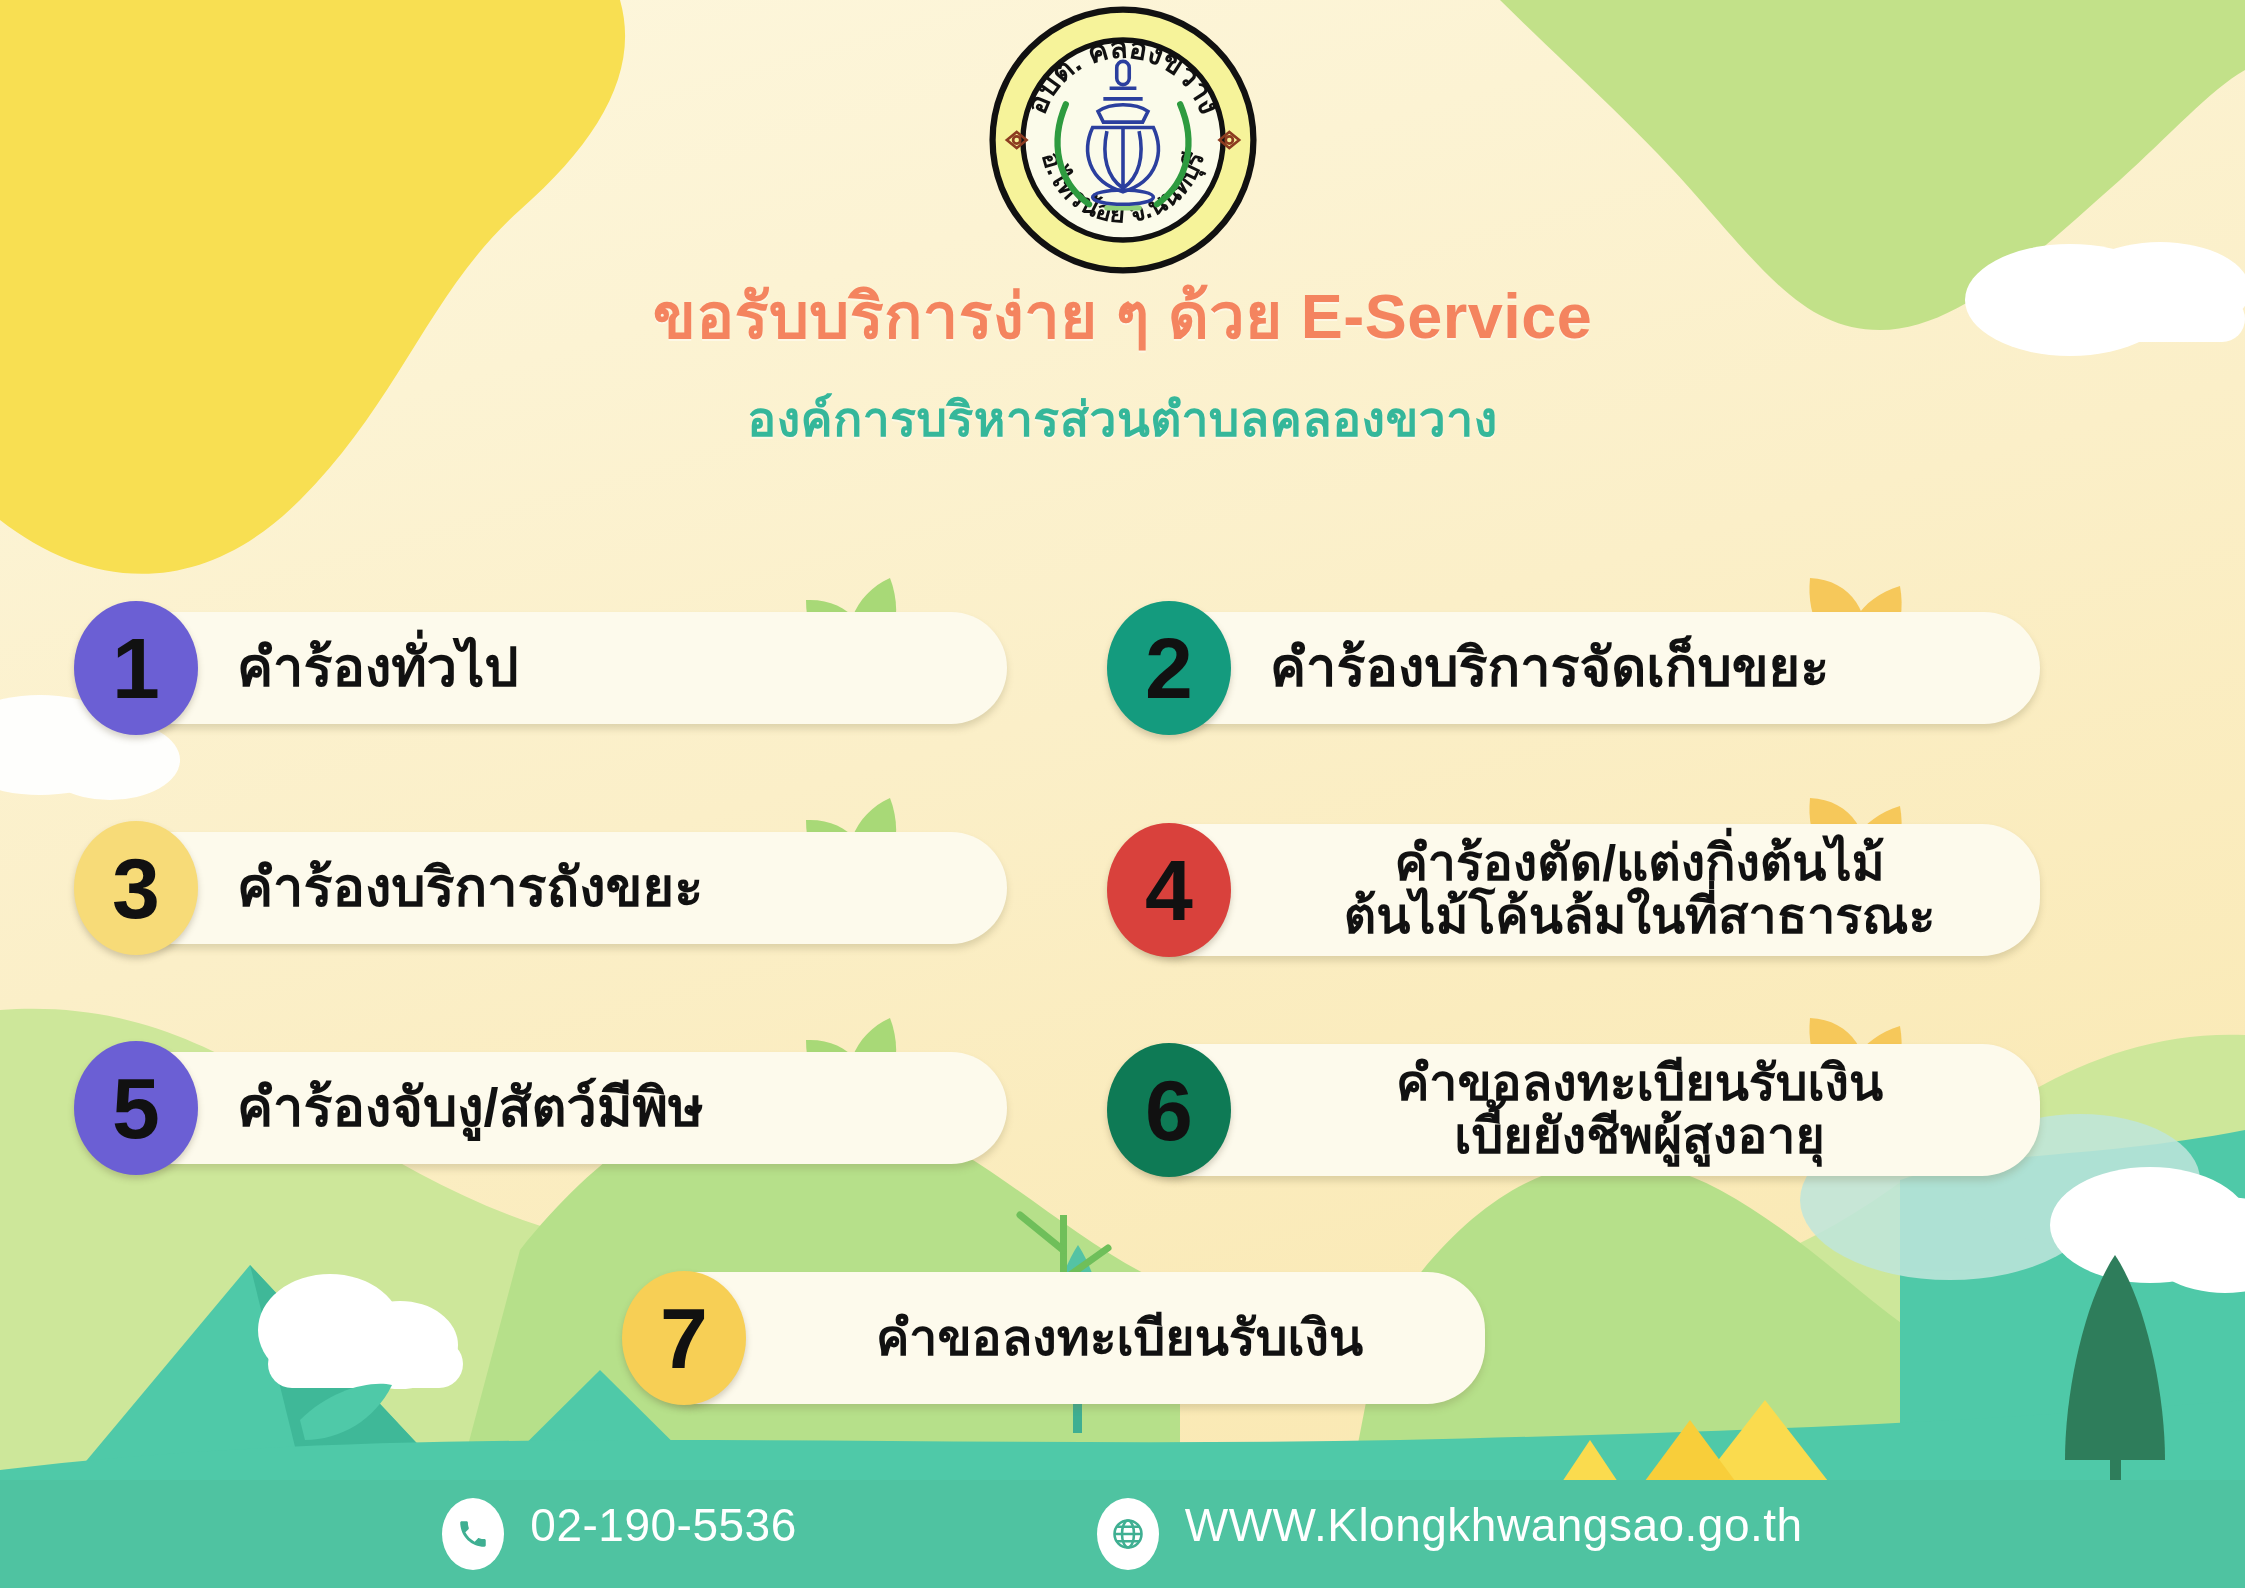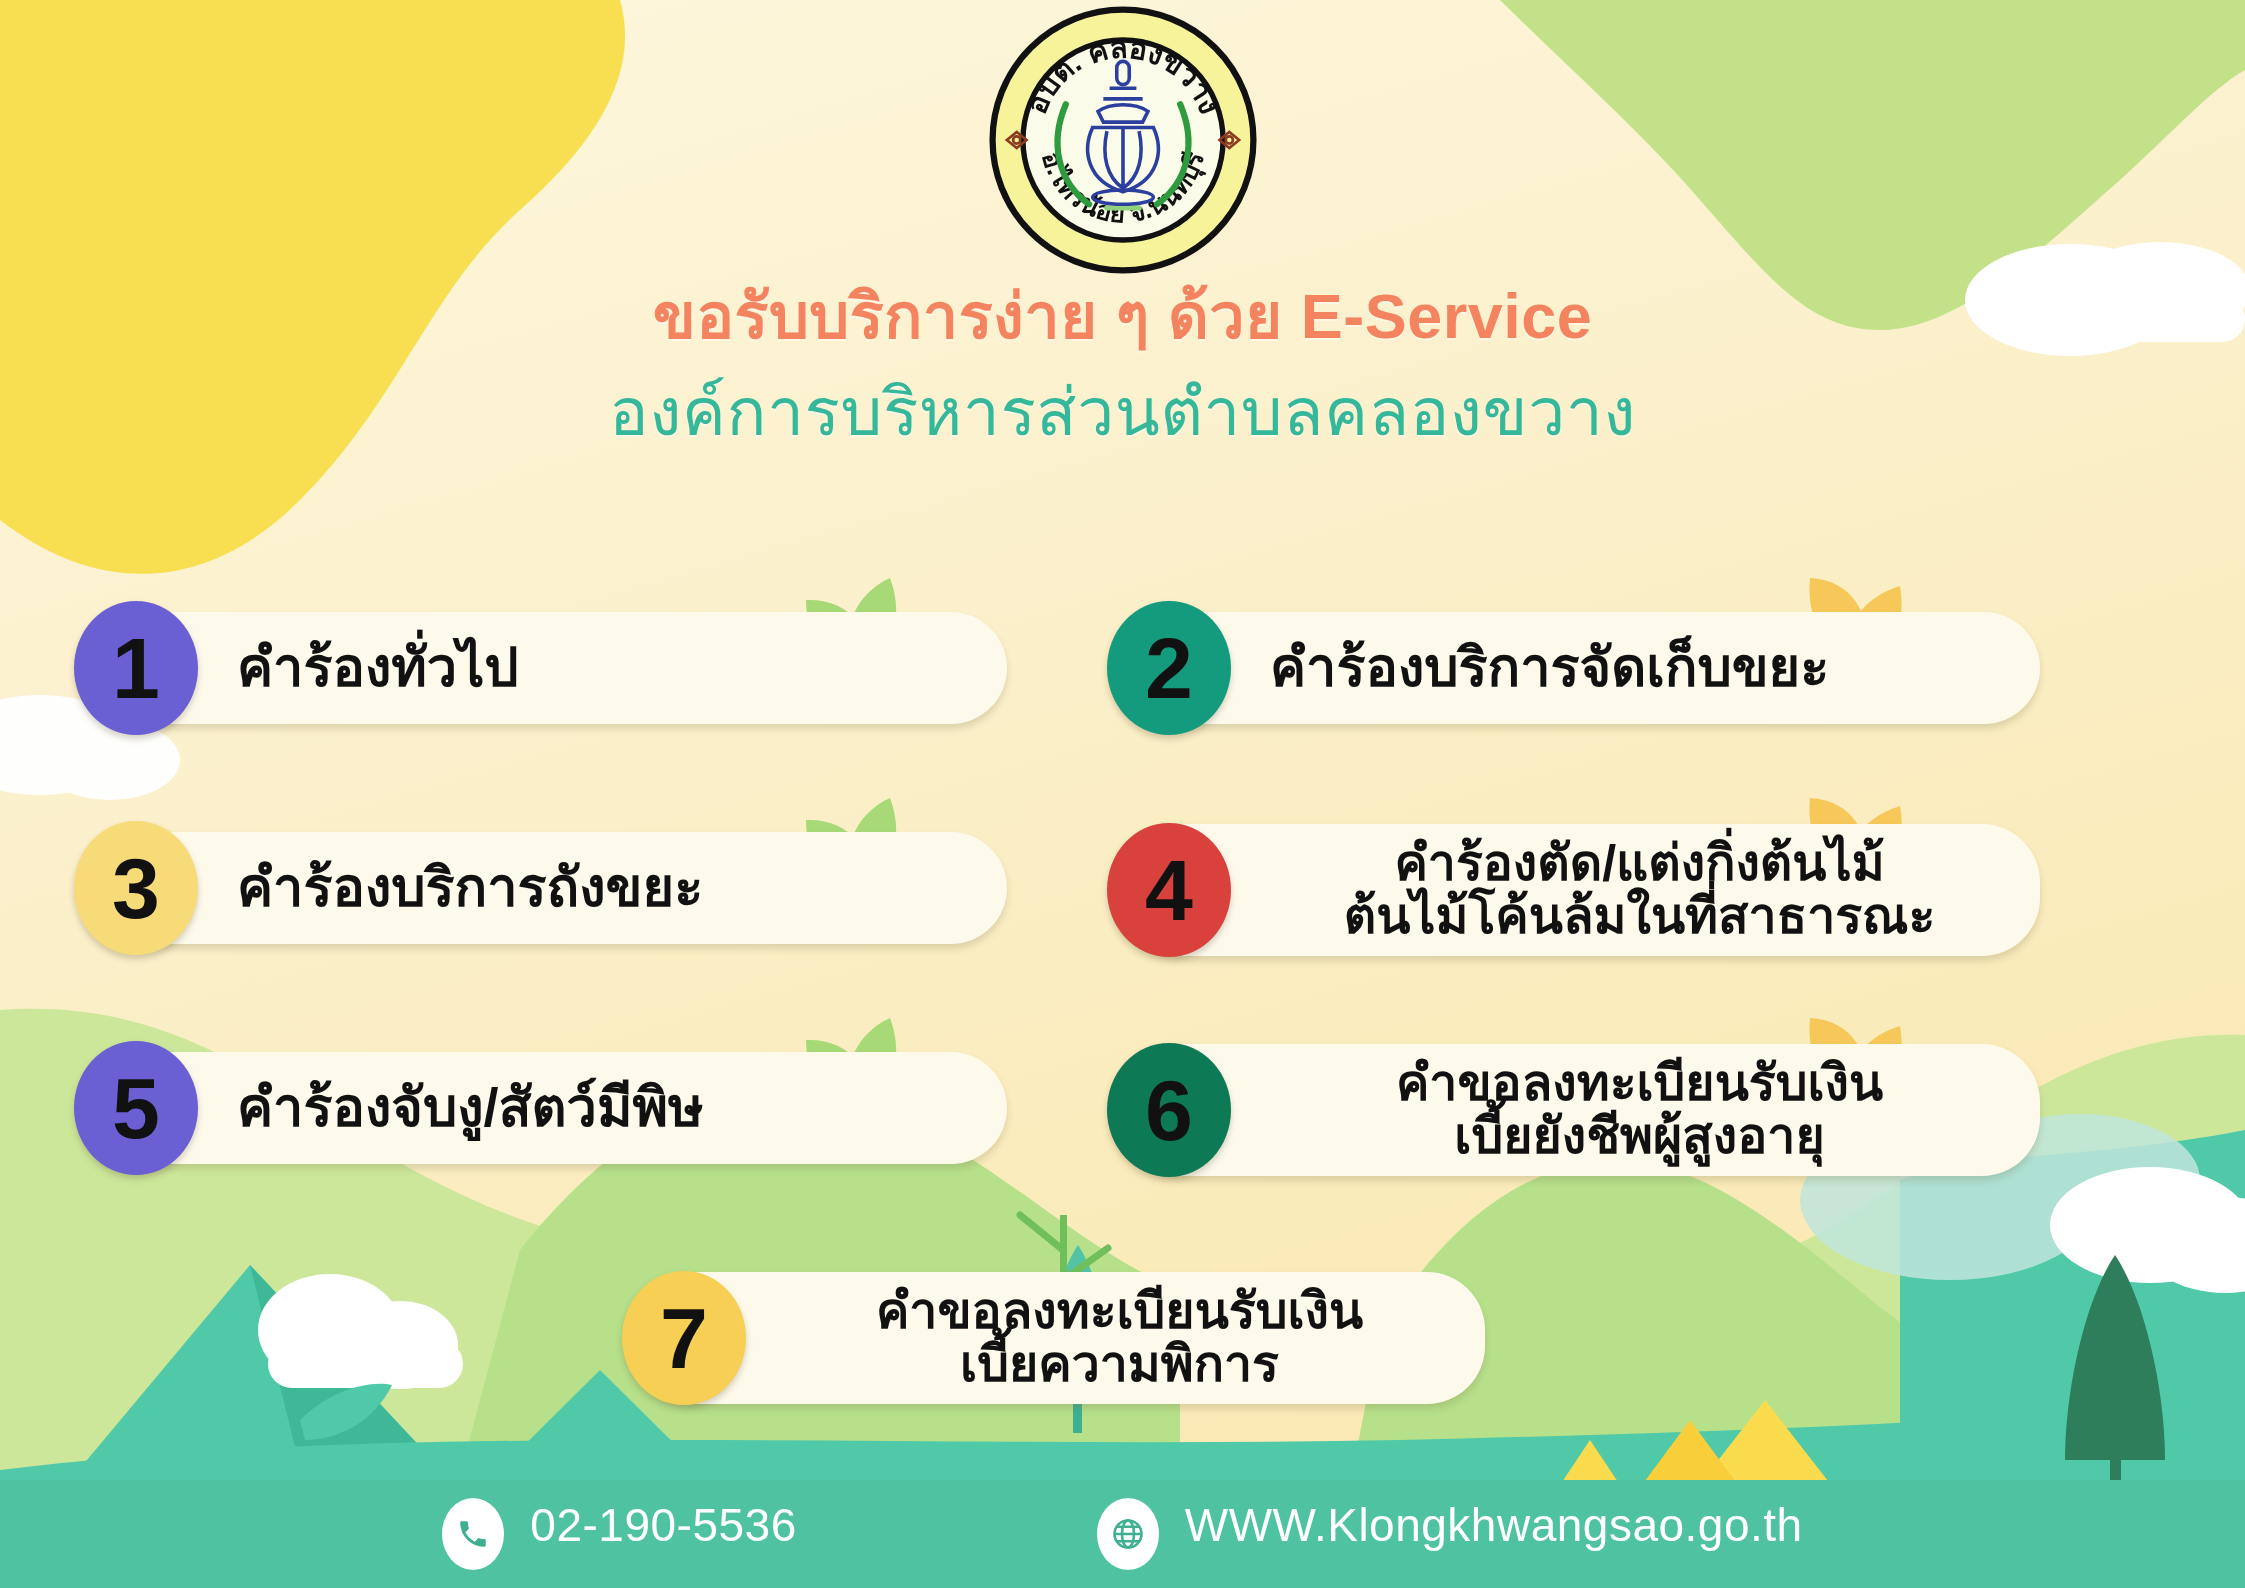--- a/index.html
+++ b/index.html
@@ -18,21 +18,21 @@
 
   
   .header{position:absolute;left:0;top:0;width:100%;text-align:center;z-index:6;}
   .seal{margin:6px auto 0;width:268px;height:268px;display:block;}
   .title-orange{
     margin:6px 0 16px;font-size:63px;font-weight:bold;color:#F4845F;
     letter-spacing:.5px;line-height:1.15;
     text-shadow:0 2px 0 rgba(255,255,255,.45);
   }
   .title-green{
-    margin:24px 0 0;font-size:66px;font-weight:normal;color:#35B79A;
+    margin:42px 0 0;font-size:48px;font-weight:bold;color:#35B79A;
     letter-spacing:.5px;line-height:1.1;
     text-shadow:0 2px 0 rgba(255,255,255,.45);
   }
 
   
   .grid{position:absolute;left:0;top:612px;width:100%;z-index:6;}
   .row{position:relative;height:0;}
   .card{
     position:absolute;display:flex;align-items:center;
     height:112px;border-radius:58px;
@@ -266,21 +266,20 @@
           <span class="l2">เบี้ยยังชีพผู้สูงอายุ</span>
         </div>
       </div>
     </div>
 
     <div class="row" style="top:0">
       <div class="card center tall" style="top:660px">
         <div class="badge" style="background:#F7CF55;color:#111;">7</div>
         <div class="card-text two-line">
           <span>คำขอลงทะเบียนรับเงิน</span>
-          <span class="l2">เบี้ยความพิการ</span>
         </div>
       </div>
     </div>
   </div>
 
   <div class="footer">
 
     <div class="fitem">
       <span class="fbadge">
         <svg width="34" height="34" viewBox="0 0 24 24" fill="#3FAF92" xmlns="http://www.w3.org/2000/svg">

